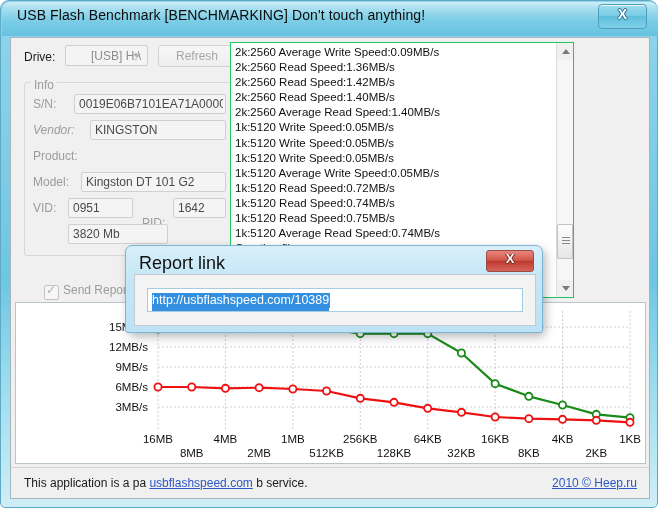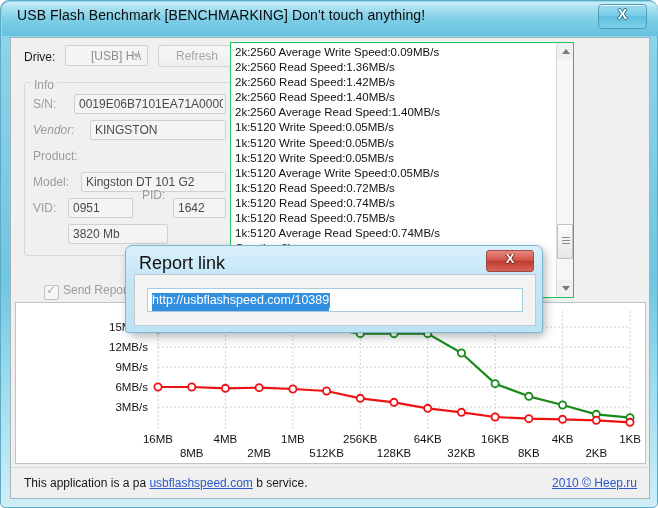--- a/index.html
+++ b/index.html
@@ -256,21 +256,21 @@
 
     <div class="lbl-dim field-label" style="left:22px; top:137px;">Model:</div>
     <div class="field-box" style="left:70px; top:134px; width:145px;">
       <span class="txt">Kingston DT 101 G2</span>
     </div>
 
     <div class="lbl-dim field-label" style="left:22px; top:163px;">VID:</div>
     <div class="field-box" style="left:57px; top:160px; width:65px;">
       <span class="txt">0951</span>
     </div>
-    <div class="lbl-dim field-label" style="left:131px; top:150px;">PID:</div>
+    <div class="lbl-dim field-label" style="left:131px; top:178px;">PID:</div>
     <div class="field-box" style="left:162px; top:160px; width:53px;">
       <span class="txt">1642</span>
     </div>
 
     <div class="lbl-dim field-label" style="left:39px; top:189px;margin-left:38px;">Size:</div>
     <div class="field-box" style="left:57px; top:186px; width:100px;">
       <span class="txt">3820 Mb</span>
     </div>
 
     <div id="send-check">

